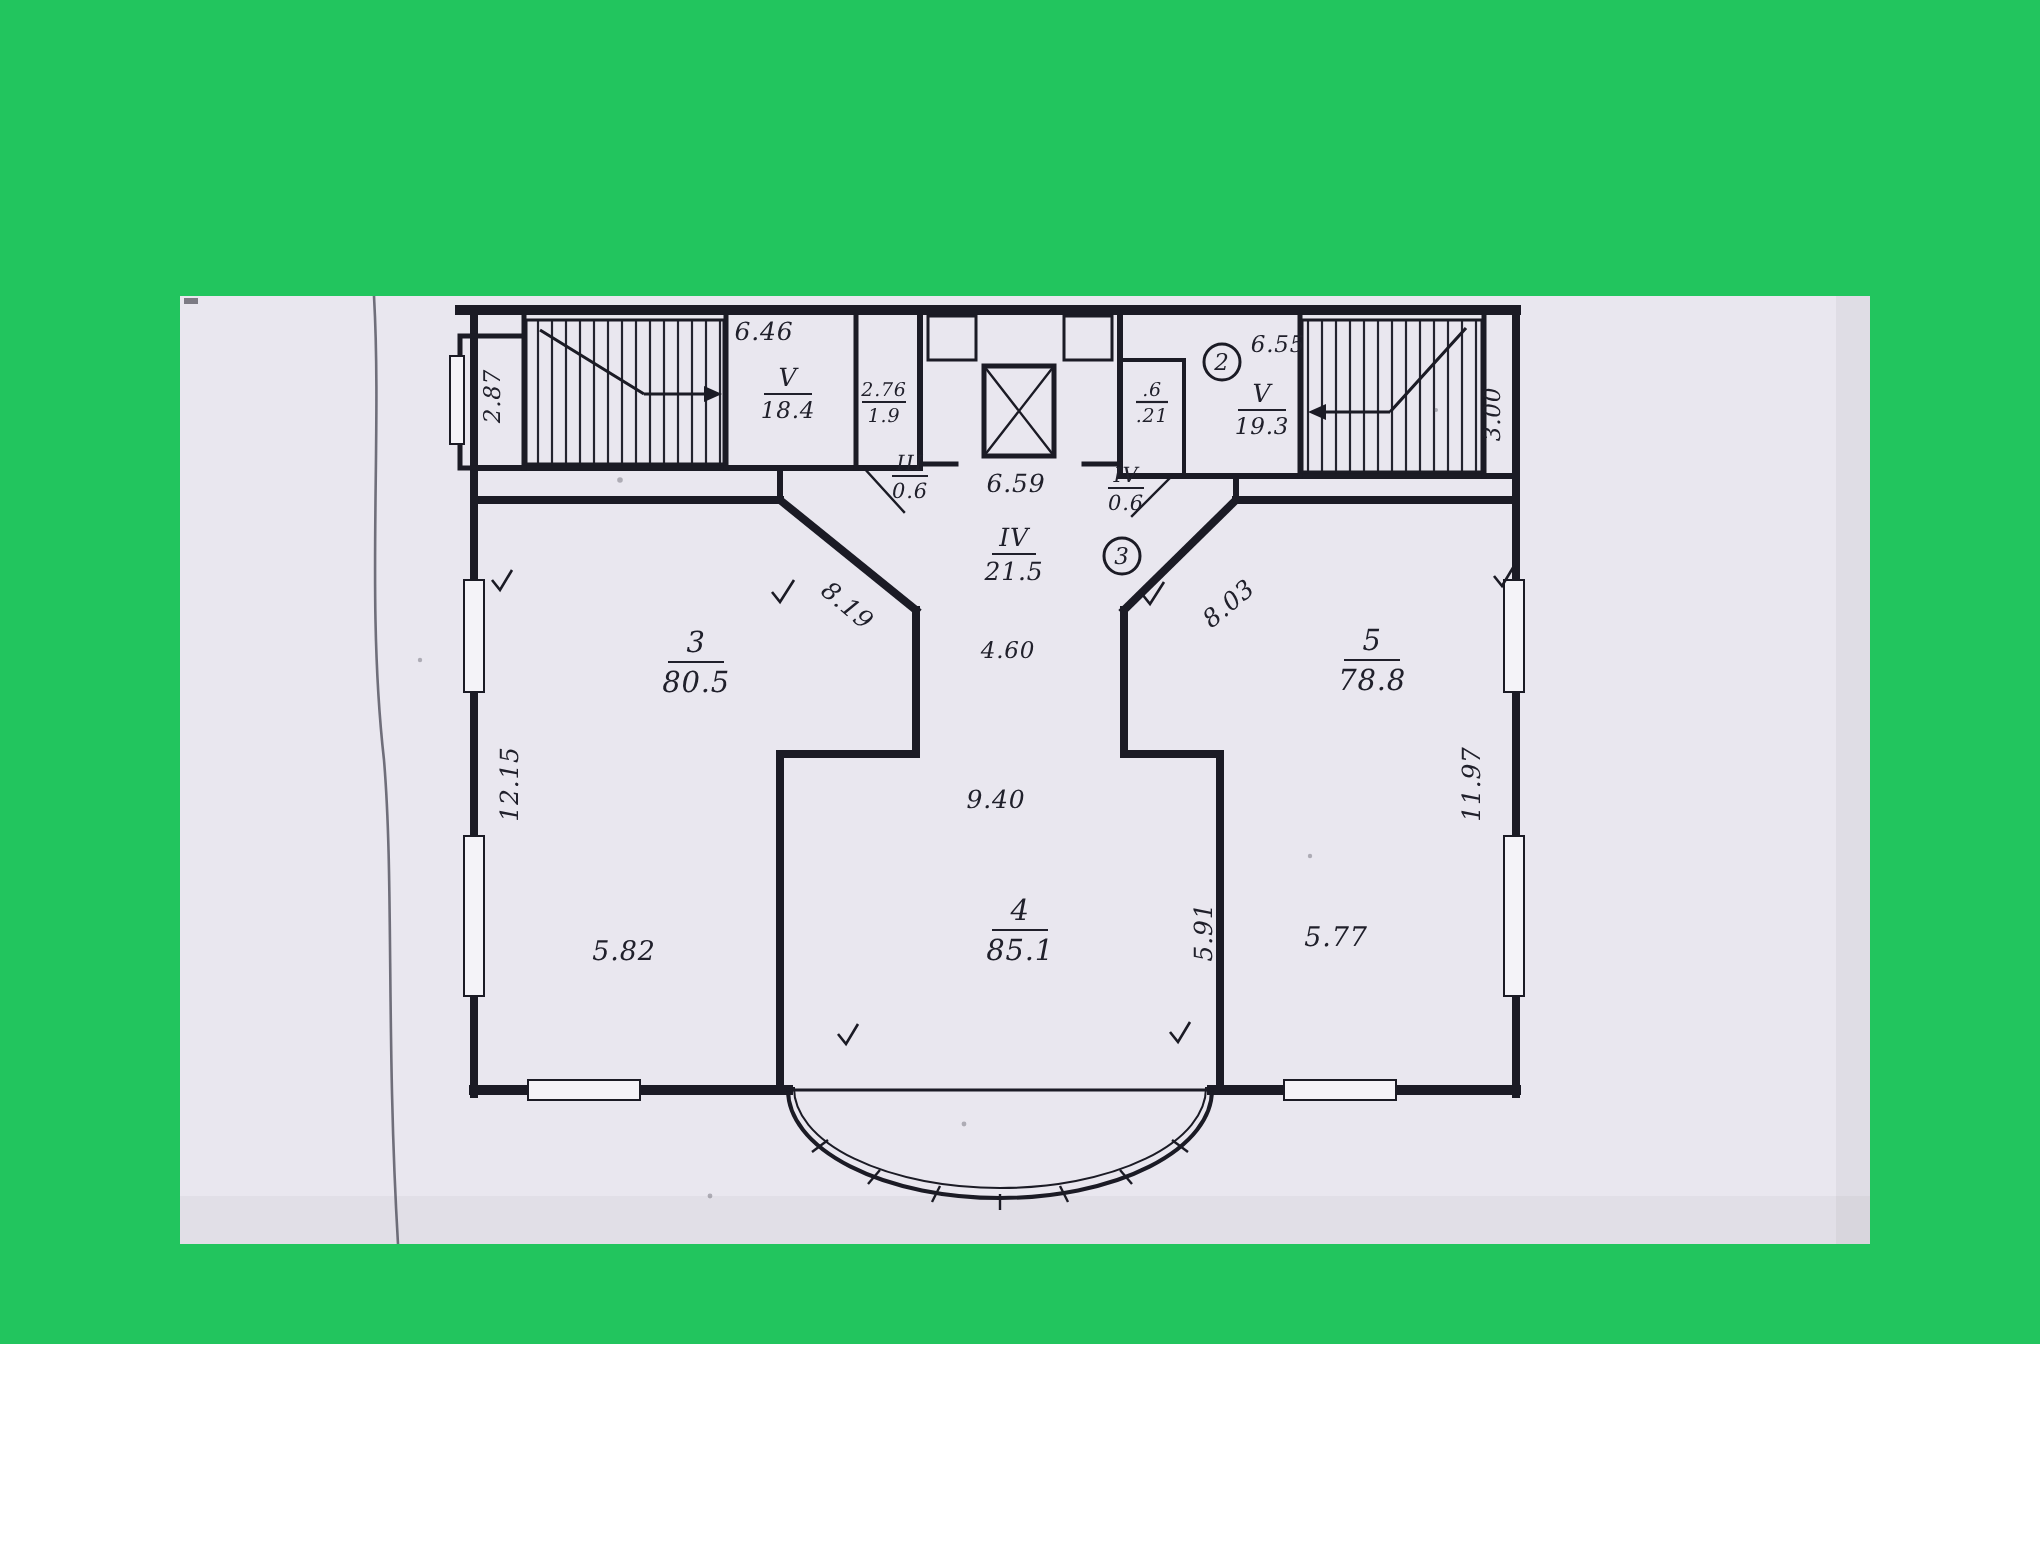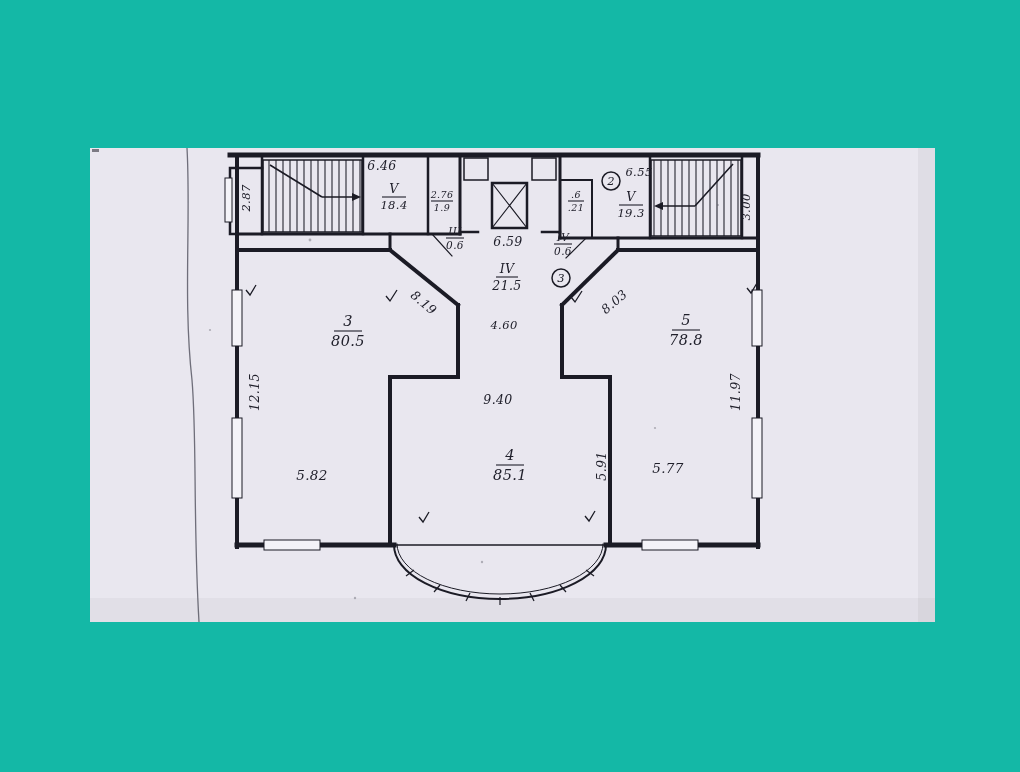--- a/index.html
+++ b/index.html
@@ -1,16 +1,16 @@
 <!DOCTYPE html>
 <html><head>
 <meta charset="utf-8">
 <style>
   html,body{margin:0;padding:0;background:#ffffff;}
-  #stage{position:relative;width:1020px;height:772px;background:#14b8a6;overflow:hidden;}
+  #stage{position:relative;width:1020px;height:672px;background:#22c55e;overflow:hidden;}
   svg{display:block;}
   text{text-anchor:middle;}
   .hw{font-family:"DejaVu Serif",serif;font-style:italic;fill:#20202b;letter-spacing:0.4px;}
   .f9{font-size:9.5px}.f10{font-size:10.5px}.f11{font-size:11.5px}
   .f12{font-size:12.5px}.f13{font-size:13.5px}.f14{font-size:14.5px}
   .bar{stroke:#20202b;stroke-width:1.1;}
   .walls{stroke:#1b1b25;fill:none;stroke-linecap:square;}
   .thin{stroke:#1b1b25;fill:none;}
   .win{fill:#f4f3f8;stroke:#1b1b25;stroke-width:1;}
 </style>

